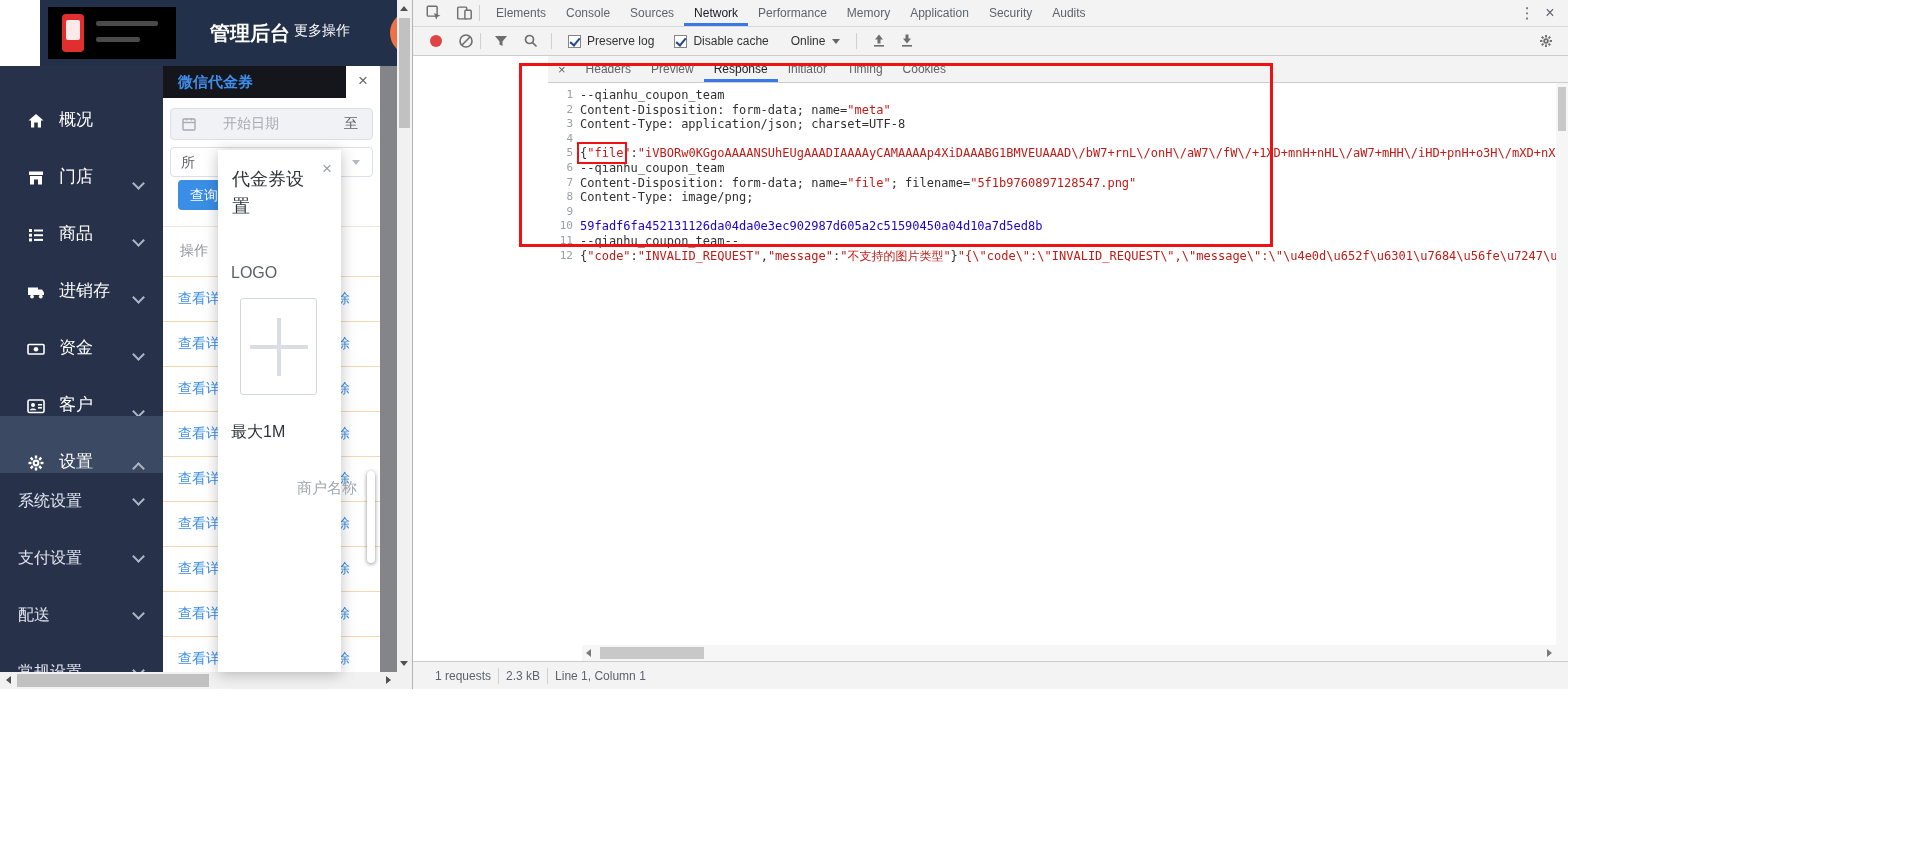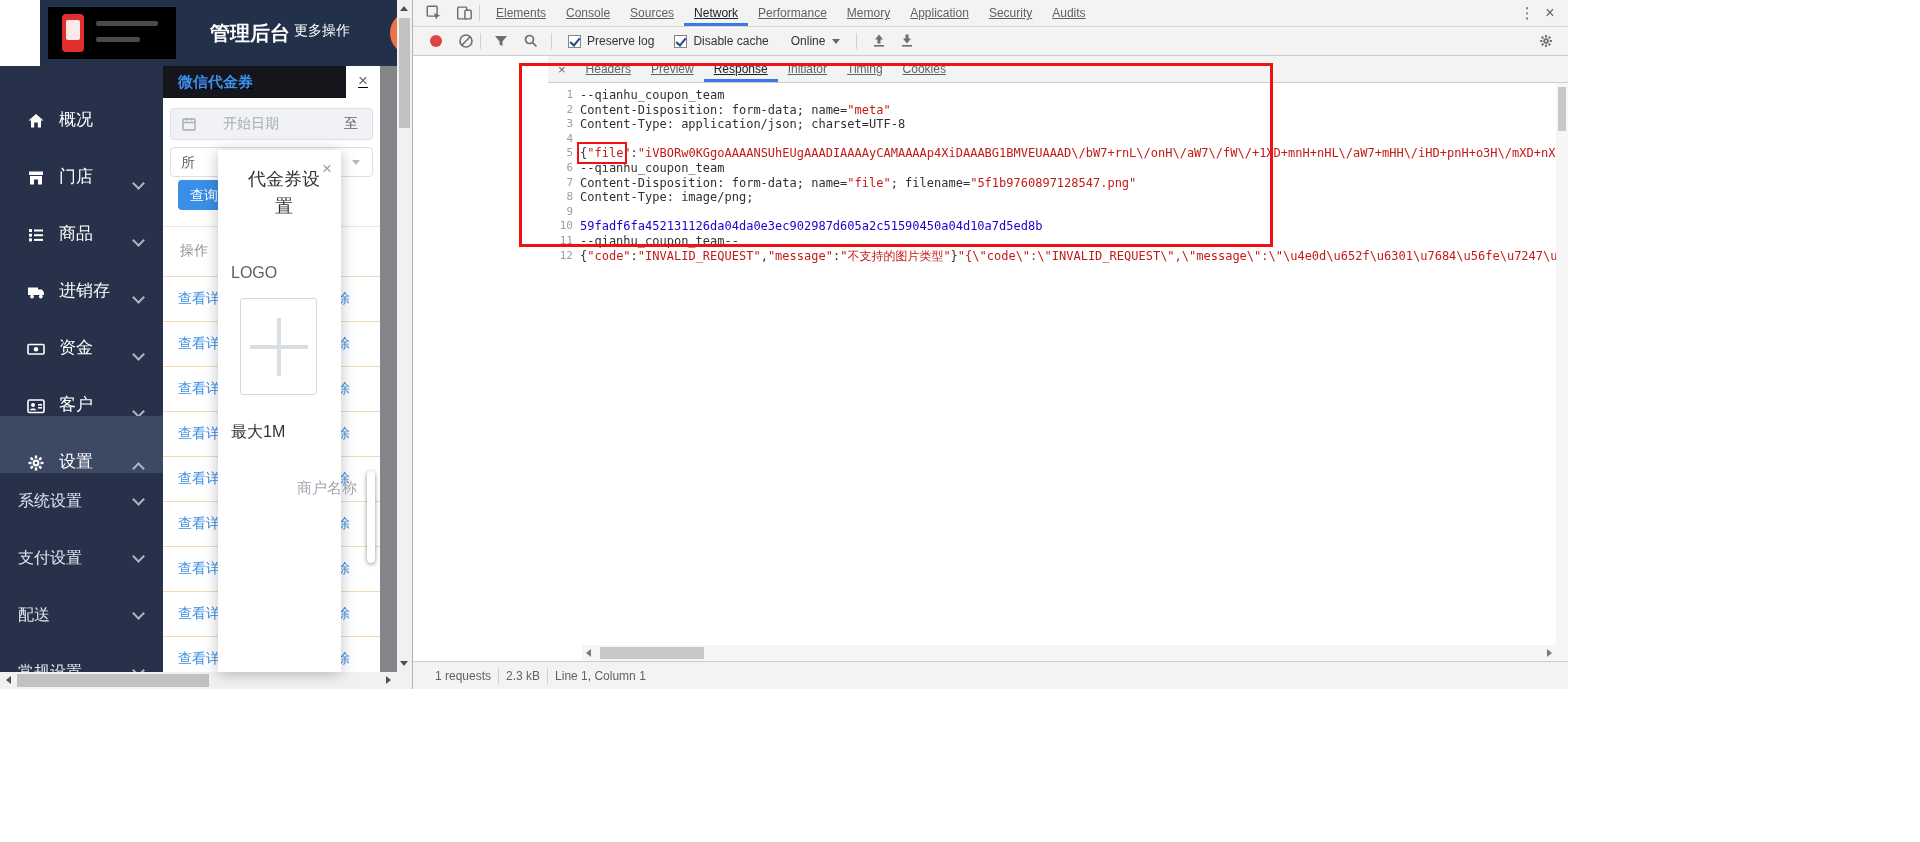--- a/index.html
+++ b/index.html
@@ -22,21 +22,21 @@
   .side-item .ic{width:20px;height:20px;margin-left:26px;flex:none;}
   .side-item .lb{margin-left:13px;}
   .side-item.active{background:#3c4963;}
   .sub-item{height:57px;display:flex;align-items:center;color:#dfe4ee;font-size:16px;position:relative;padding-left:18px;cursor:pointer;}
   .chev{width:9px;height:9px;border-right:2px solid #aeb6c6;border-bottom:2px solid #aeb6c6;position:absolute;right:20px;}
   .chev.down{transform:rotate(45deg);margin-top:-4px;}
   .chev.up{transform:rotate(-135deg);margin-top:4px;}
 
   
   #drawer{left:163px;top:66px;width:217px;height:606px;background:#fff;overflow:hidden;}
-  #drawer-head{position:absolute;left:0;top:0;width:217px;height:32px;display:flex;text-decoration:underline;}
+  #drawer-head{position:absolute;left:0;top:0;width:217px;height:32px;display:flex;}
   #drawer-head .dh-l{width:183px;background:#14161b;color:#3f8cea;font-size:15px;font-weight:700;line-height:32px;padding-left:15px;}
   #drawer-head .dh-r{flex:1;background:#fff;color:#666;font-size:17px;text-align:center;line-height:30px;cursor:pointer;}
   #date-input{position:absolute;left:7px;top:42px;width:203px;height:32px;background:#f0f2f5;border:1px solid #dcdfe6;border-radius:4px;display:flex;align-items:center;color:#a8abb2;font-size:14px;cursor:pointer;}
   #date-input .cal{margin-left:10px;width:16px;height:16px;flex:none;}
   #date-input .ph{margin-left:26px;}
   #date-input .to{position:absolute;right:14px;color:#606266;}
   #status-select{position:absolute;left:7px;top:81px;width:203px;height:30px;background:#fff;border:1px solid #dcdfe6;border-radius:4px;line-height:28px;padding-left:10px;font-size:14px;color:#606266;cursor:pointer;}
   #status-select .caret{position:absolute;right:12px;top:12px;border-left:4px solid transparent;border-right:4px solid transparent;border-top:5px solid #b6b9c0;}
   #search-btn{position:absolute;left:15px;top:114px;width:163px;height:30px;background:#3a8ee6;border-radius:4px;color:#fff;font-size:14px;padding-left:12px;line-height:30px;cursor:pointer;}
   #op-band{position:absolute;left:0;top:160px;width:217px;height:51px;border-top:1px solid #efe6d6;border-bottom:1px solid #f0dcbd;}
@@ -46,21 +46,21 @@
   .lnk{color:#3a8ee6;font-size:14px;position:absolute;top:13px;cursor:pointer;text-decoration:none;}
   .l1{left:15px;}
   .l2{left:159px;}
 
   #overlay-strip{left:380px;top:66px;width:17px;height:606px;background:rgba(30,32,40,.55);}
   #drawer-thumb{left:367px;top:471px;width:8px;height:92px;background:#fff;border-radius:4px;box-shadow:0 1px 4px rgba(0,0,0,.45);z-index:6;}
 
   
   #modal{left:218px;top:150px;width:123px;height:522px;background:#fff;box-shadow:0 2px 14px rgba(0,0,0,.25);z-index:10;}
   #modal-close{position:absolute;right:9px;top:10px;color:#9aa0a8;font-size:17px;line-height:1;cursor:pointer;}
-  #modal-title{position:absolute;left:25px;top:16px;width:82px;font-size:18px;color:#2f3338;line-height:27px;text-align:center;}
+  #modal-title{position:absolute;left:14px;top:16px;width:82px;font-size:18px;color:#2f3338;line-height:27px;}
   #logo-label{position:absolute;left:13px;top:114px;font-size:16px;color:#5a5f66;}
   #upload-box{position:absolute;left:22px;top:148px;width:77px;height:97px;border:1px solid #d2d6dd;border-radius:3px;cursor:pointer;}
   #upload-box .ph1{position:absolute;left:9px;top:46px;width:58px;height:4px;background:#d9dde4;}
   #upload-box .ph2{position:absolute;left:36px;top:19px;width:4px;height:58px;background:#d9dde4;}
   #max-label{position:absolute;left:13px;top:272px;font-size:16px;color:#2f3338;}
   #merchant-label{left:297px;top:479px;font-size:15px;color:#a2a7ae;z-index:12;}
 
   
   #page-vscroll{left:397px;top:0;width:15px;height:672px;background:#f1f1f1;}
   #pv-thumb{position:absolute;left:2px;top:18px;width:11px;height:110px;background:#c1c1c1;}
@@ -71,21 +71,21 @@
   #ph-left{left:6px;top:4px;border-top:4px solid transparent;border-bottom:4px solid transparent;border-right:5px solid #505050;}
   #ph-right{left:386px;top:4px;border-top:4px solid transparent;border-bottom:4px solid transparent;border-left:5px solid #505050;}
   #ph-thumb{position:absolute;left:17px;top:2px;width:192px;height:13px;background:#c1c1c1;}
   #scroll-corner{left:397px;top:672px;width:15px;height:17px;background:#f1f1f1;}
 
   
   #devtools{left:412px;top:0;width:1156px;height:689px;background:#fff;border-left:1px solid #b3b3b3;color:#333;font-size:12px;}
   #dt-tabbar{position:absolute;left:0;top:0;width:100%;height:27px;background:#f3f3f3;border-bottom:1px solid #d8d8d8;display:flex;align-items:center;}
   .tb-ic{margin-left:12px;width:18px;height:18px;flex:none;cursor:pointer;}
   .vsep{width:1px;height:16px;background:#d0d0d0;margin:0 6px;flex:none;}
-  .dt-tab{padding:0 10px;line-height:26px;color:#5f6368;cursor:pointer;flex:none;text-decoration:underline;}
+  .dt-tab{padding:0 10px;line-height:26px;color:#5f6368;cursor:pointer;flex:none;}
   .dt-tab.active{color:#202124;box-shadow:inset 0 -3px 0 #3b78e7;}
   #dt-tb-spacer{flex:1;}
   #dt-more{flex:none;width:22px;text-align:center;color:#5f6368;font-size:15px;cursor:pointer;}
   #dt-close{flex:none;width:24px;text-align:center;color:#5f6368;font-size:16px;margin-right:6px;cursor:pointer;}
 
   #dt-toolbar{position:absolute;left:0;top:27px;width:100%;height:29px;background:#f3f3f3;border-bottom:1px solid #ccc;display:flex;align-items:center;}
   #rec-dot{width:12px;height:12px;border-radius:50%;background:#e04343;margin-left:17px;flex:none;cursor:pointer;}
   .tool-ic{width:16px;height:16px;flex:none;cursor:pointer;}
   .cb{width:13px;height:13px;border:1px solid #858585;background:#fff;position:relative;flex:none;cursor:pointer;}
   .cb::after{content:"";position:absolute;left:3px;top:0;width:4px;height:8px;border-right:2px solid #20488c;border-bottom:2px solid #20488c;transform:rotate(40deg);}

